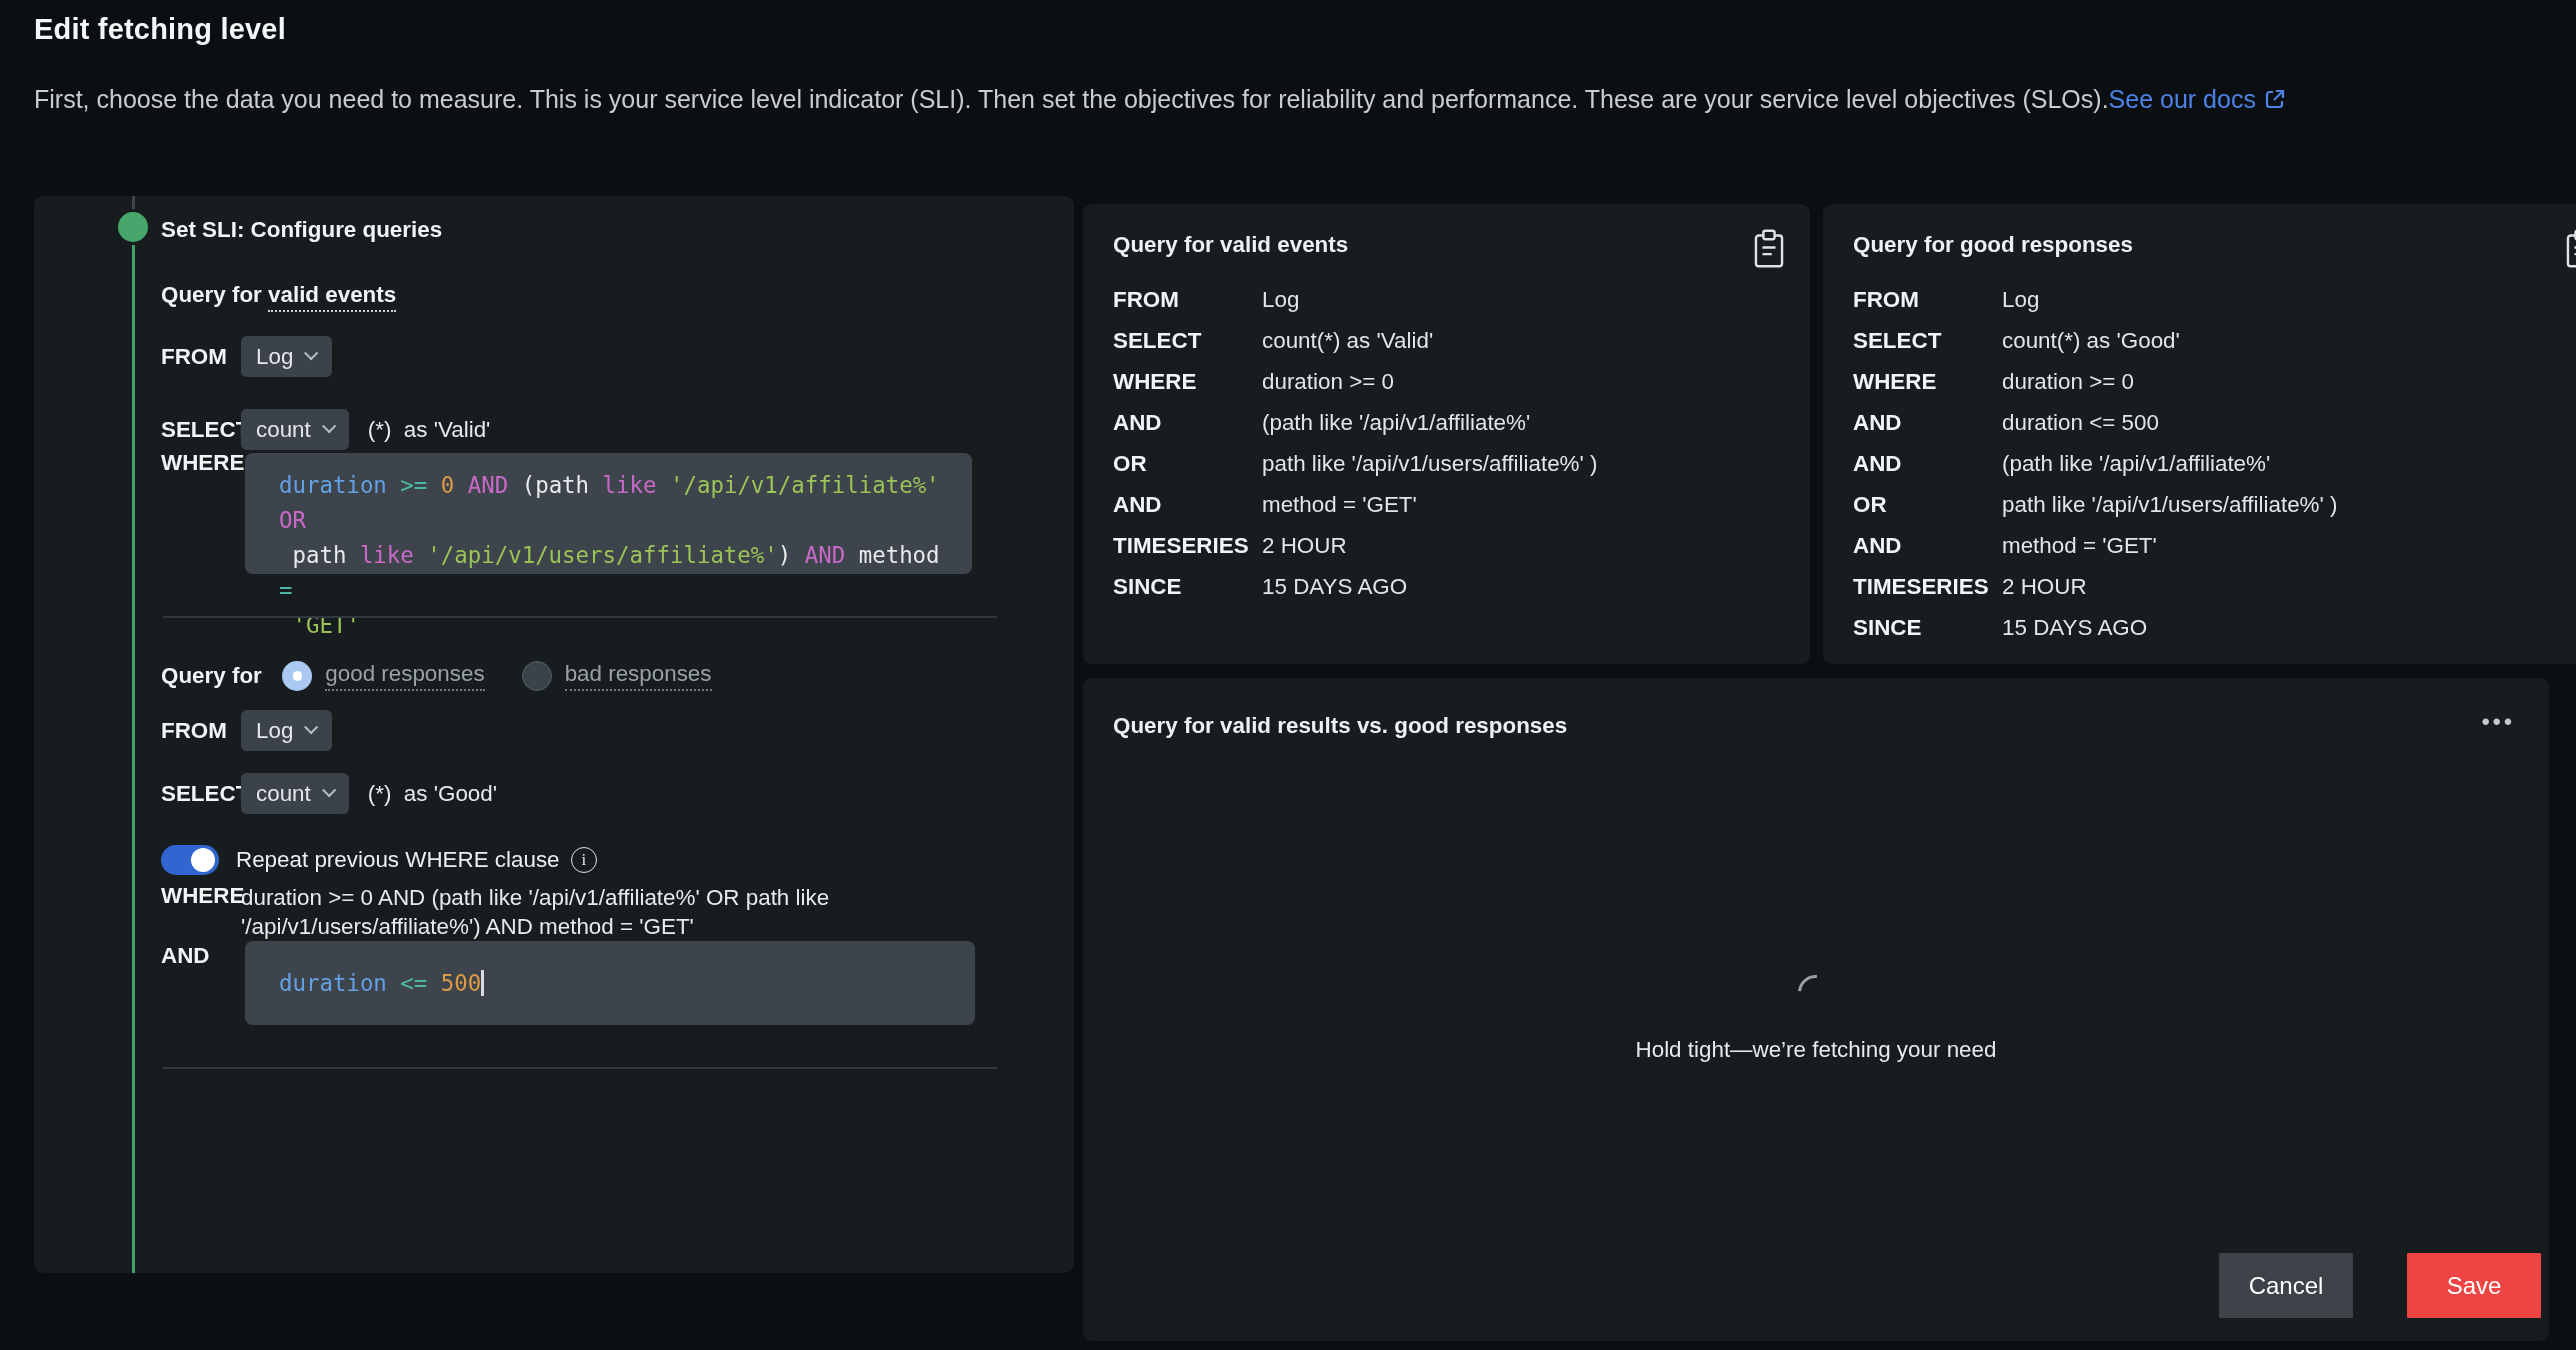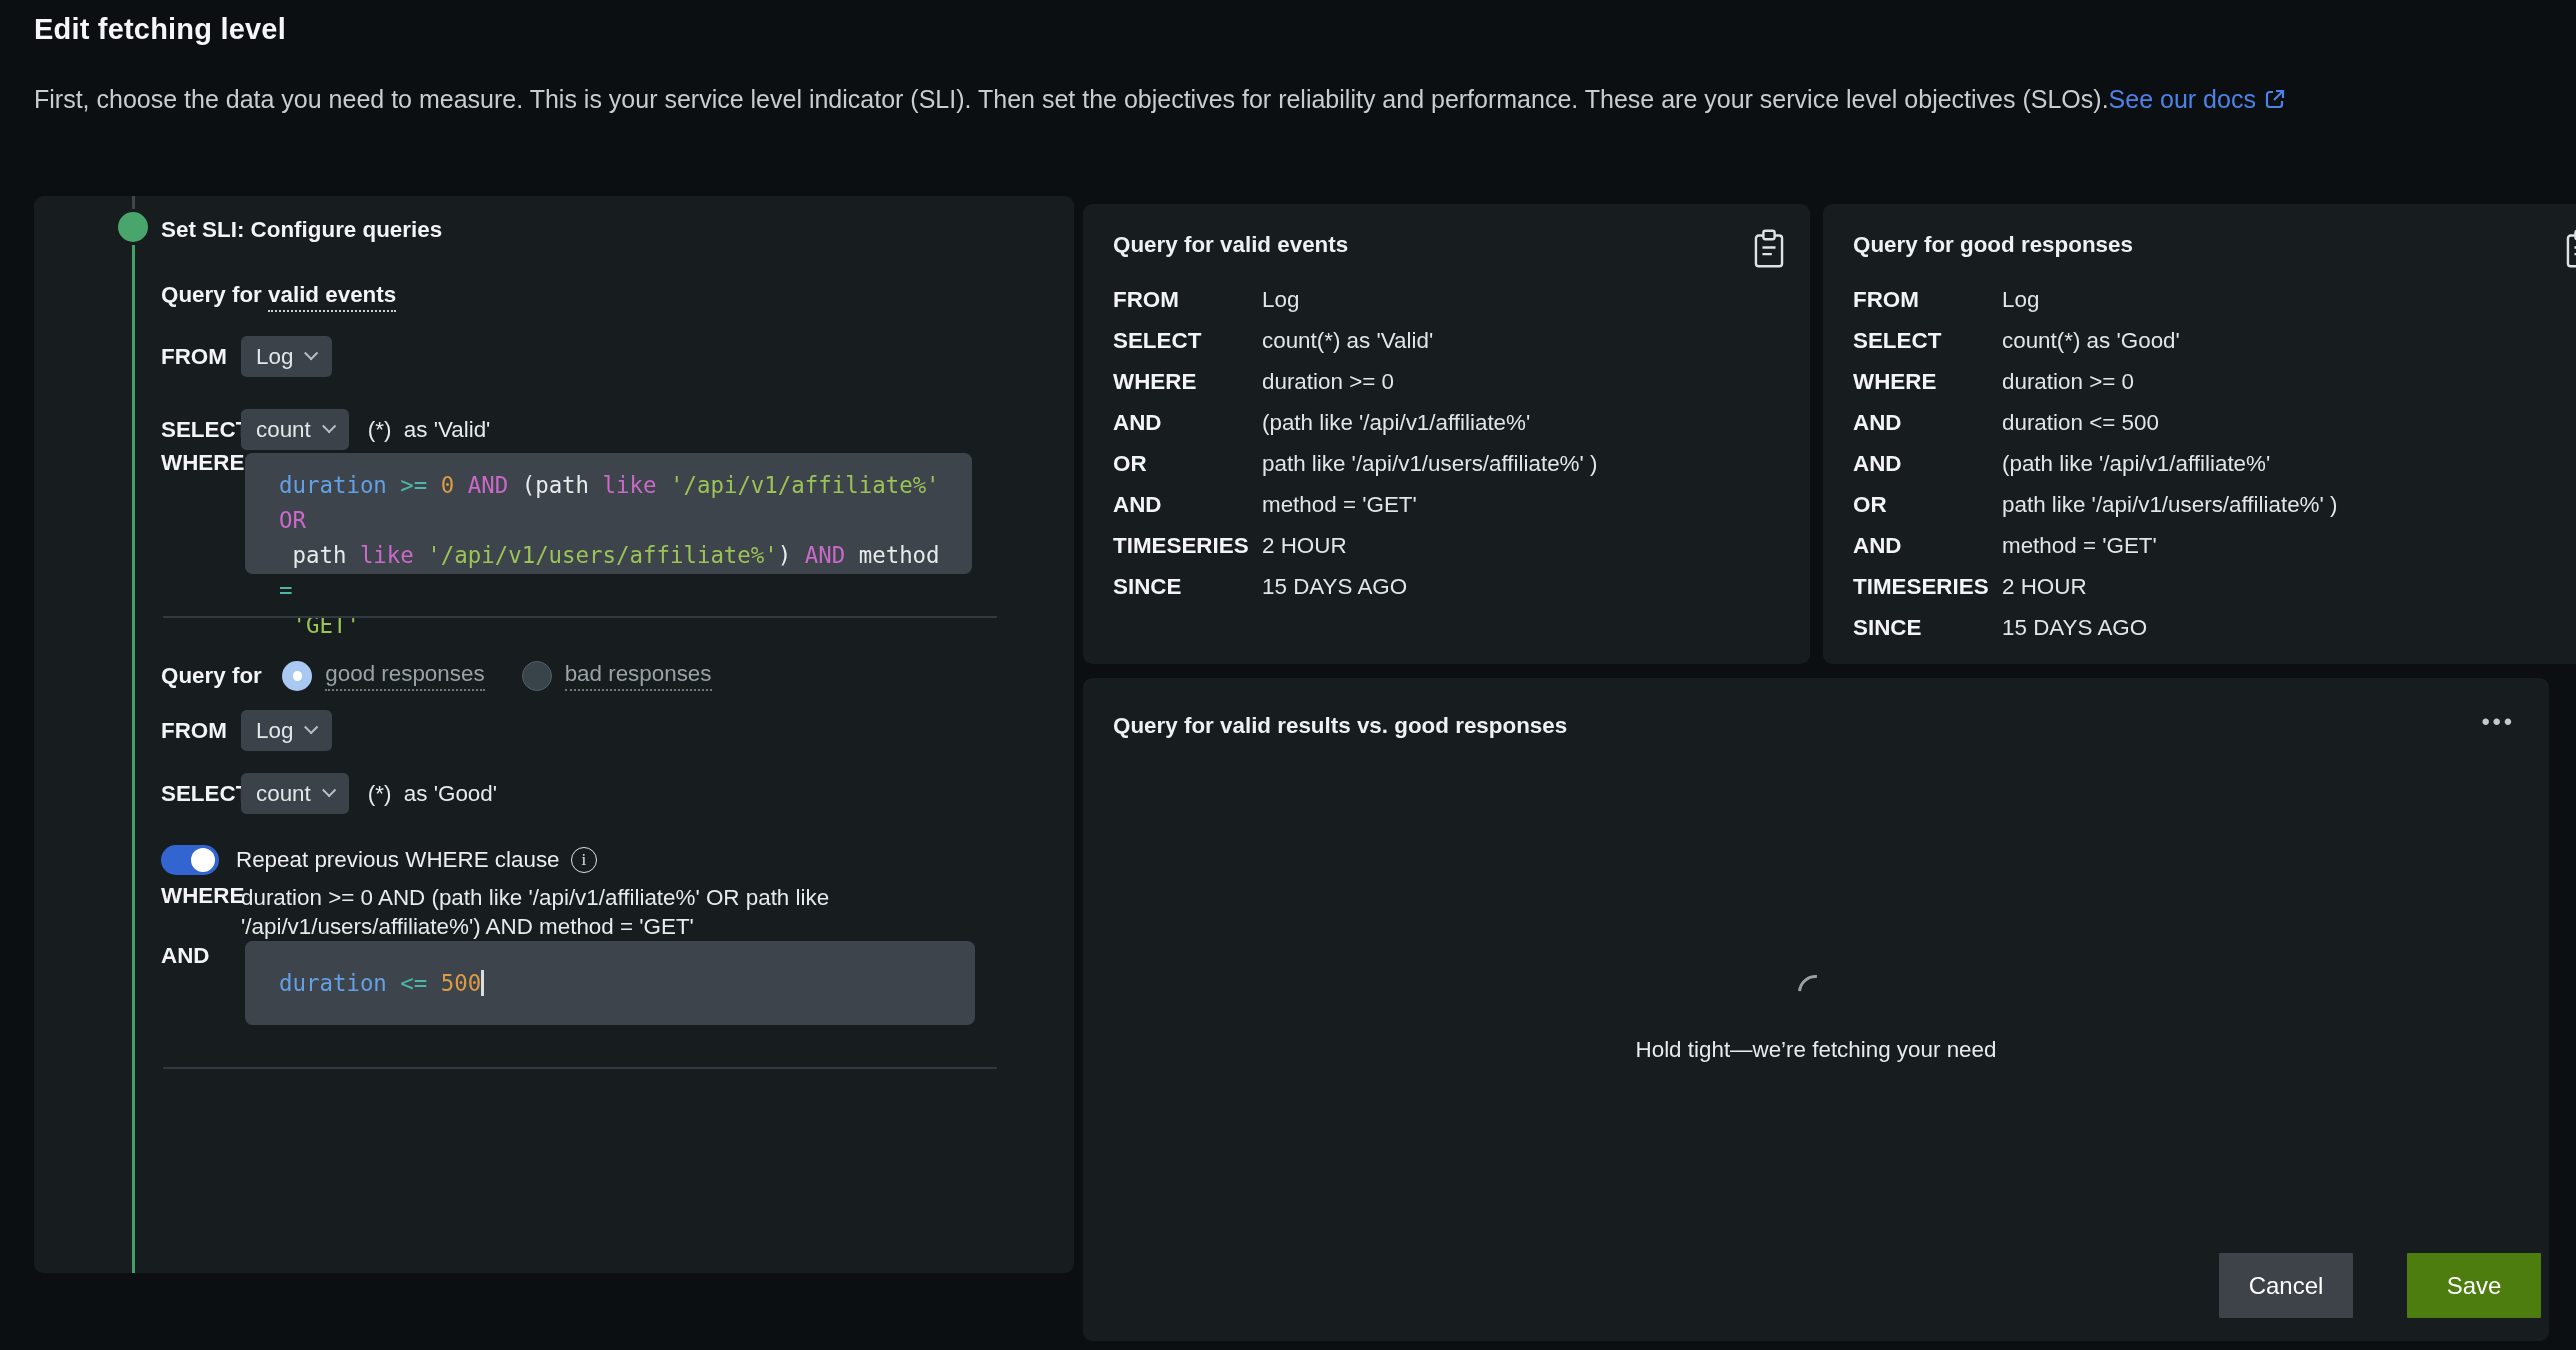--- a/index.html
+++ b/index.html
@@ -64,21 +64,21 @@
   .s-val { color:#e2e6e8; }
 
   
   .ellipsis-btn { position:absolute; right:34px; top:32px; font-size:24px; letter-spacing:2.8px; color:#c3c9cc; cursor:pointer; line-height:1; }
   .spinner { position:absolute; left:calc(50% - 18px); top:297px; width:35px; height:35px; border:3.7px solid transparent; border-top-color:#99a1a5; border-radius:50%; transform:rotate(-40deg); }
   .loading-text { position:absolute; left:0; right:0; top:359px; text-align:center; font-size:22.4px; color:#e8ebec; }
 
   
   .btn { position:absolute; top:1253px; width:134px; height:65px; border:none; border-radius:1px; font-size:24px; font-family:"Liberation Sans", sans-serif; color:#fff; cursor:pointer; }
   .btn-cancel { left:2219px; background:#3d4349; }
-  .btn-save { left:2407px; background:#4d7c0f; }
+  .btn-save { left:2407px; background:#ef4444; }
 
   svg { display:block; }
 </style>
 </head>
 <body>
 
 <h1 class="page-title">Edit fetching level</h1>
 <p class="page-desc"><span>First, choose the data you need to measure. This is your service level indicator (SLI). Then set the objectives for reliability and performance. These are your service level objectives (SLOs).</span><a class="docs-link"><span>See our docs</span><span class="ext-icon"><svg width="24" height="24" viewBox="0 0 24 24" fill="none" stroke="#4d82e6" stroke-width="2.2">
           <path d="M10 5H6.5A2.5 2.5 0 0 0 4 7.5v10A2.5 2.5 0 0 0 6.5 20h10a2.5 2.5 0 0 0 2.5-2.5V14"></path>
           <path d="M13 4h7v7"></path>

